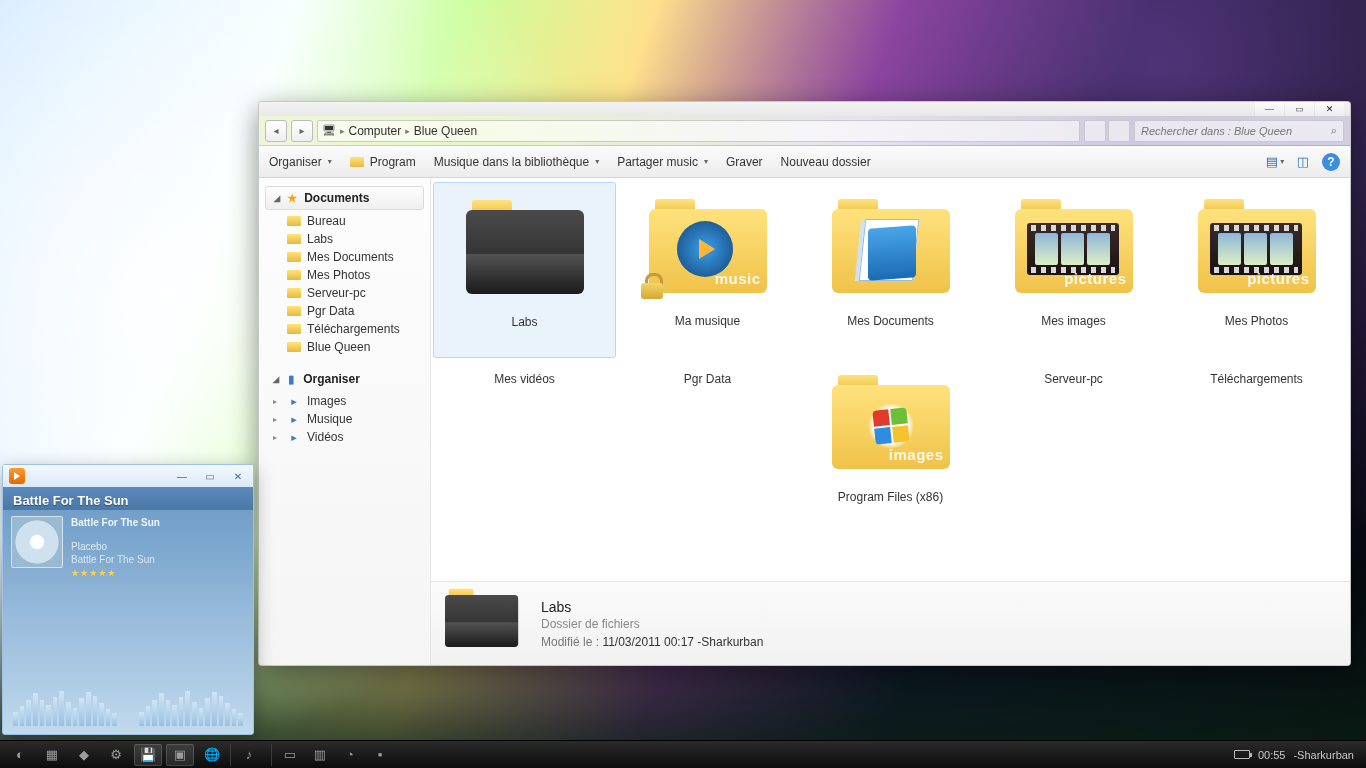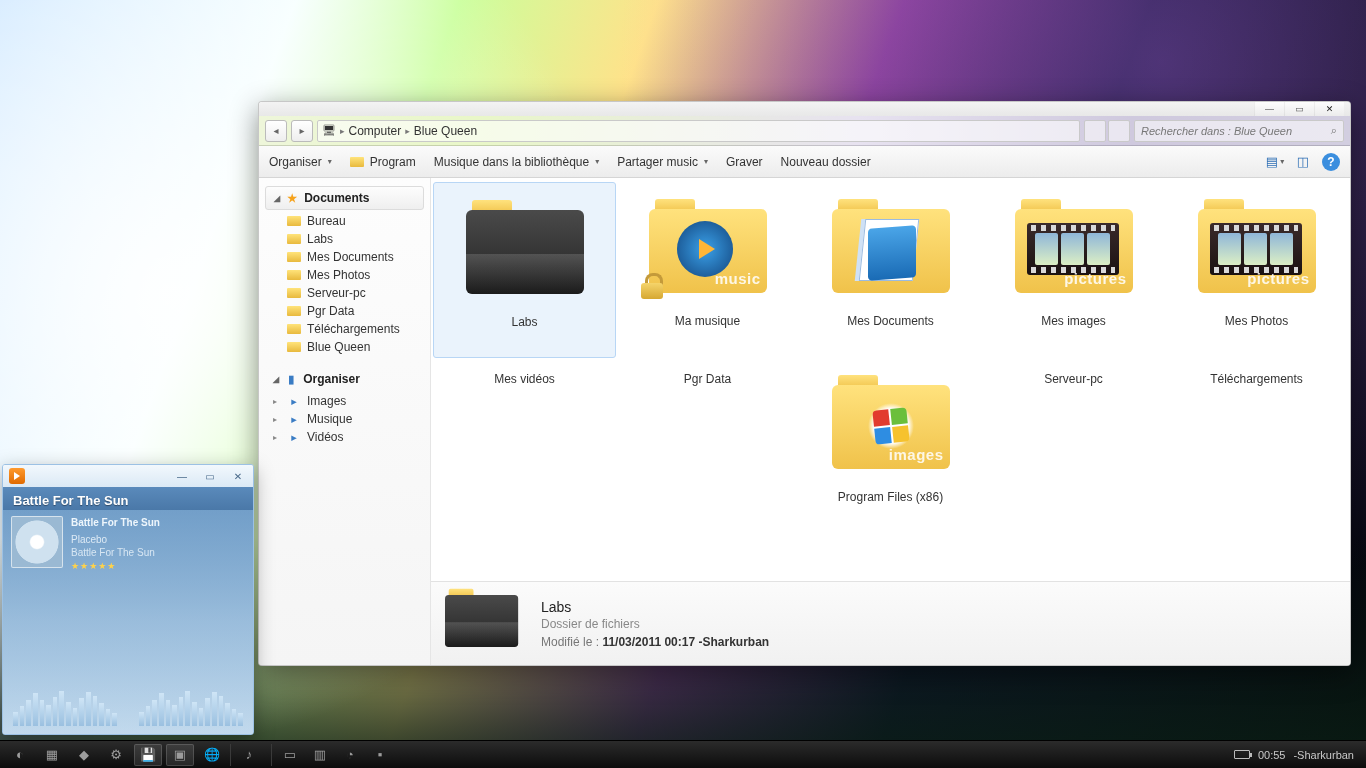--- a/index.html
+++ b/index.html
@@ -72,21 +72,21 @@
 .mesh::after{content:"";position:absolute;inset:12px;border-radius:50%;background:#fff;}
 .dlarrow{position:absolute;left:38px;top:-6px;width:50px;height:80px;}
 .dlarrow::before{content:"";position:absolute;left:12px;top:0;width:22px;height:44px;background:linear-gradient(#4ab7f3,#1c7ccf);border-radius:12px 12px 0 0;transform:rotate(12deg);}
 .dlarrow::after{content:"";position:absolute;left:-4px;top:36px;border-left:30px solid transparent;border-right:30px solid transparent;border-top:34px solid #1c7ccf;transform:rotate(12deg);}
 
 .details{height:84px;border-top:1px solid #e2e2e2;background:linear-gradient(#fbfbfb,#f1f1f1);display:flex;align-items:center;padding:6px 14px;gap:18px;font-size:12px;color:#555;}
 .details .thumb{width:78px;height:58px;}
 .details .meta .t{font-size:14px;color:#222;}
 .details .meta .s{color:#888;margin-top:2px;}
 .details .meta .m{color:#777;margin-top:4px;}
-.details .meta .m b{color:#333;font-weight:700;}
+.details .meta .m b{color:#333;font-weight:400;}
 
 .player{position:absolute;left:2px;top:464px;width:252px;height:271px;border:1px solid #9cc1e4;border-radius:3px;background:linear-gradient(#e9f3fb,#d2e4f3);box-shadow:0 6px 20px rgba(0,0,0,.35);display:flex;flex-direction:column;overflow:hidden;}
 .player-top{height:22px;background:linear-gradient(#f2f8fd,#dbe9f5);display:flex;align-items:center;justify-content:space-between;padding:0 6px;}
 .player-ico{width:16px;height:16px;border-radius:3px;background:linear-gradient(#ff9a2e,#e06a00);display:flex;align-items:center;justify-content:center;}
 .player-ico::after{content:"";border-left:6px solid #fff;border-top:4px solid transparent;border-bottom:4px solid transparent;}
 .player-winbtns{display:flex;gap:10px;}
 .player-winbtns span{width:18px;height:12px;font-size:10px;display:flex;align-items:center;justify-content:center;color:#4a6a8a;cursor:pointer;}
 .player-title{padding:6px 10px 2px;font-size:13px;font-weight:600;color:#fff;background:linear-gradient(#5a8abb,#4a78a8);text-shadow:0 1px 1px rgba(0,0,0,.4);}
 .player-body{flex:1;display:flex;padding:6px 8px;gap:8px;background:linear-gradient(rgba(120,160,200,.6),rgba(180,210,235,.3)),linear-gradient(#6a9dca,#a6c7e2 50%,#c8ddee);position:relative;}
 .album{width:52px;height:52px;border:1px solid rgba(255,255,255,.6);background:radial-gradient(circle,#fff 0 18%,#cfe1ef 22% 60%,#9ab9d3 62% 100%);border-radius:2px;}
@@ -380,21 +380,21 @@
       <span>—</span>
       <span>▭</span>
       <span>✕</span>
     </div>
   </div>
   <div class="player-title">Battle For The Sun</div>
   <div class="player-body">
     <div class="album"></div>
     <div class="track-meta">
       <div class="tt">Battle For The Sun</div>
-      <div style="opacity:.85;margin-top:3px;">Placebo</div>
+      <div style="opacity:.85;margin-top:10px;">Placebo</div>
       <div style="opacity:.8;">Battle For The Sun</div>
       <div class="stars">★★★★★</div>
     </div>
     <div class="eq">
       <div class="bank" id="eq1">
           <span style="height: 30%;"></span>
           <span style="height: 42%;"></span>
           <span style="height: 55%;"></span>
           <span style="height: 68%;"></span>
           <span style="height: 55%;"></span>

